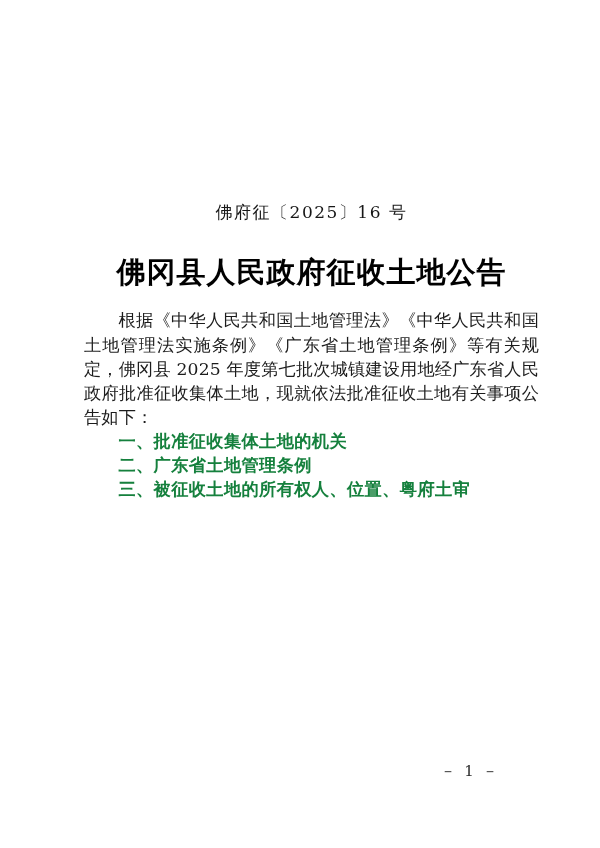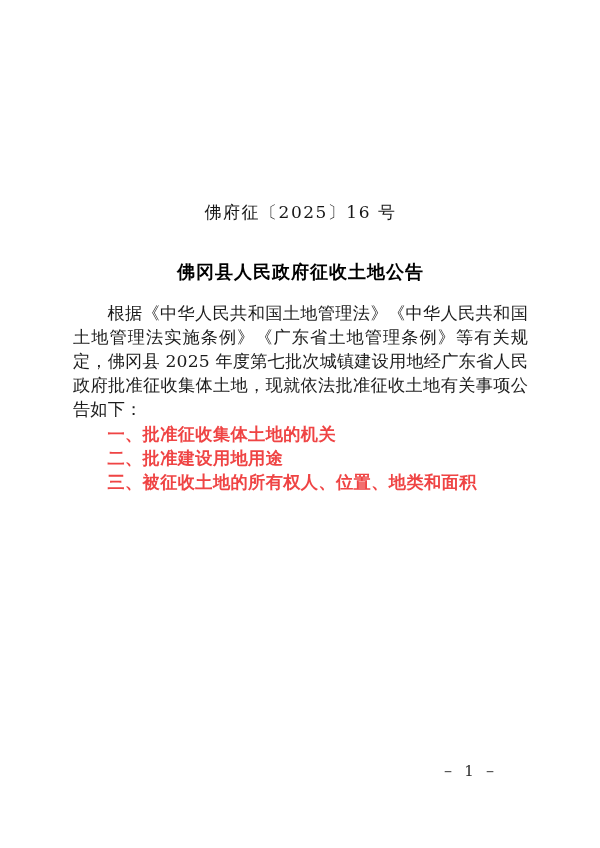--- a/index.html
+++ b/index.html
@@ -16,37 +16,37 @@
   }
   .page {
     position: relative;
     width: 600px;
     height: 848px;
     background: #ffffff;
     box-sizing: border-box;
   }
   .content {
     position: absolute;
-    left: 73px;
+    left: 84px;
     top: 0;
     width: 455px;
   }
   .doc-number {
     margin-top: 199px;
     text-align: center;
     font-size: 17px;
     letter-spacing: 1.5px;
     line-height: 26px;
     color: #171717;
     white-space: nowrap;
   }
   .doc-title {
     margin-top: 30px;
     text-align: center;
-    font-size: 18px;
+    font-size: 29px;
     font-weight: bold;
     letter-spacing: 1px;
     line-height: 34px;
     color: #000000;
     font-family: "DejaVu Sans", "Liberation Sans", sans-serif;
   }
   .body-block {
   }
   p.para {
     margin: 0;
@@ -59,21 +59,21 @@
     color: #1c1c1c;
     word-break: break-all;
   }
   p.section-head {
     margin: 0;
     font-size: 17.2px;
     line-height: 24.1px;
     text-indent: 2em;
     font-weight: bold;
     letter-spacing: 0.4px;
-    color: #ef4444;
+    color: #15803d;
     font-family: "DejaVu Sans", "Liberation Sans", sans-serif;
     word-break: break-all;
   }
   .page-footer {
     position: absolute;
     left: 0;
     top: 762px;
     width: 600px;
     text-align: center;
     padding-right: 22px;
@@ -94,22 +94,22 @@
 
   <div class="content">
 
     <div class="doc-number">佛府征〔2025〕16 号</div>
 
     <h1 class="doc-title">佛冈县人民政府征收土地公告</h1>
 
     <div class="body-block">
       <p class="para">根据《中华人民共和国土地管理法》《中华人民共和国土地管理法实施条例》《广东省土地管理条例》等有关规定，佛冈县 2025 年度第七批次城镇建设用地经广东省人民政府批准征收集体土地，现就依法批准征收土地有关事项公告如下：</p>
       <p class="section-head">一、批准征收集体土地的机关</p>
-      <p class="section-head">二、批准建设用地用途</p>
-      <p class="section-head">三、被征收土地的所有权人、位置、地类和面积</p>
+      <p class="section-head">二、广东省土地管理条例</p>
+      <p class="section-head">三、被征收土地的所有权人、位置、粤府土审</p>
     </div>
 
   </div>
 
   <div class="page-footer">
     <span class="footer-inner">－ 1 －</span>
   </div>
 
 </div>
 

